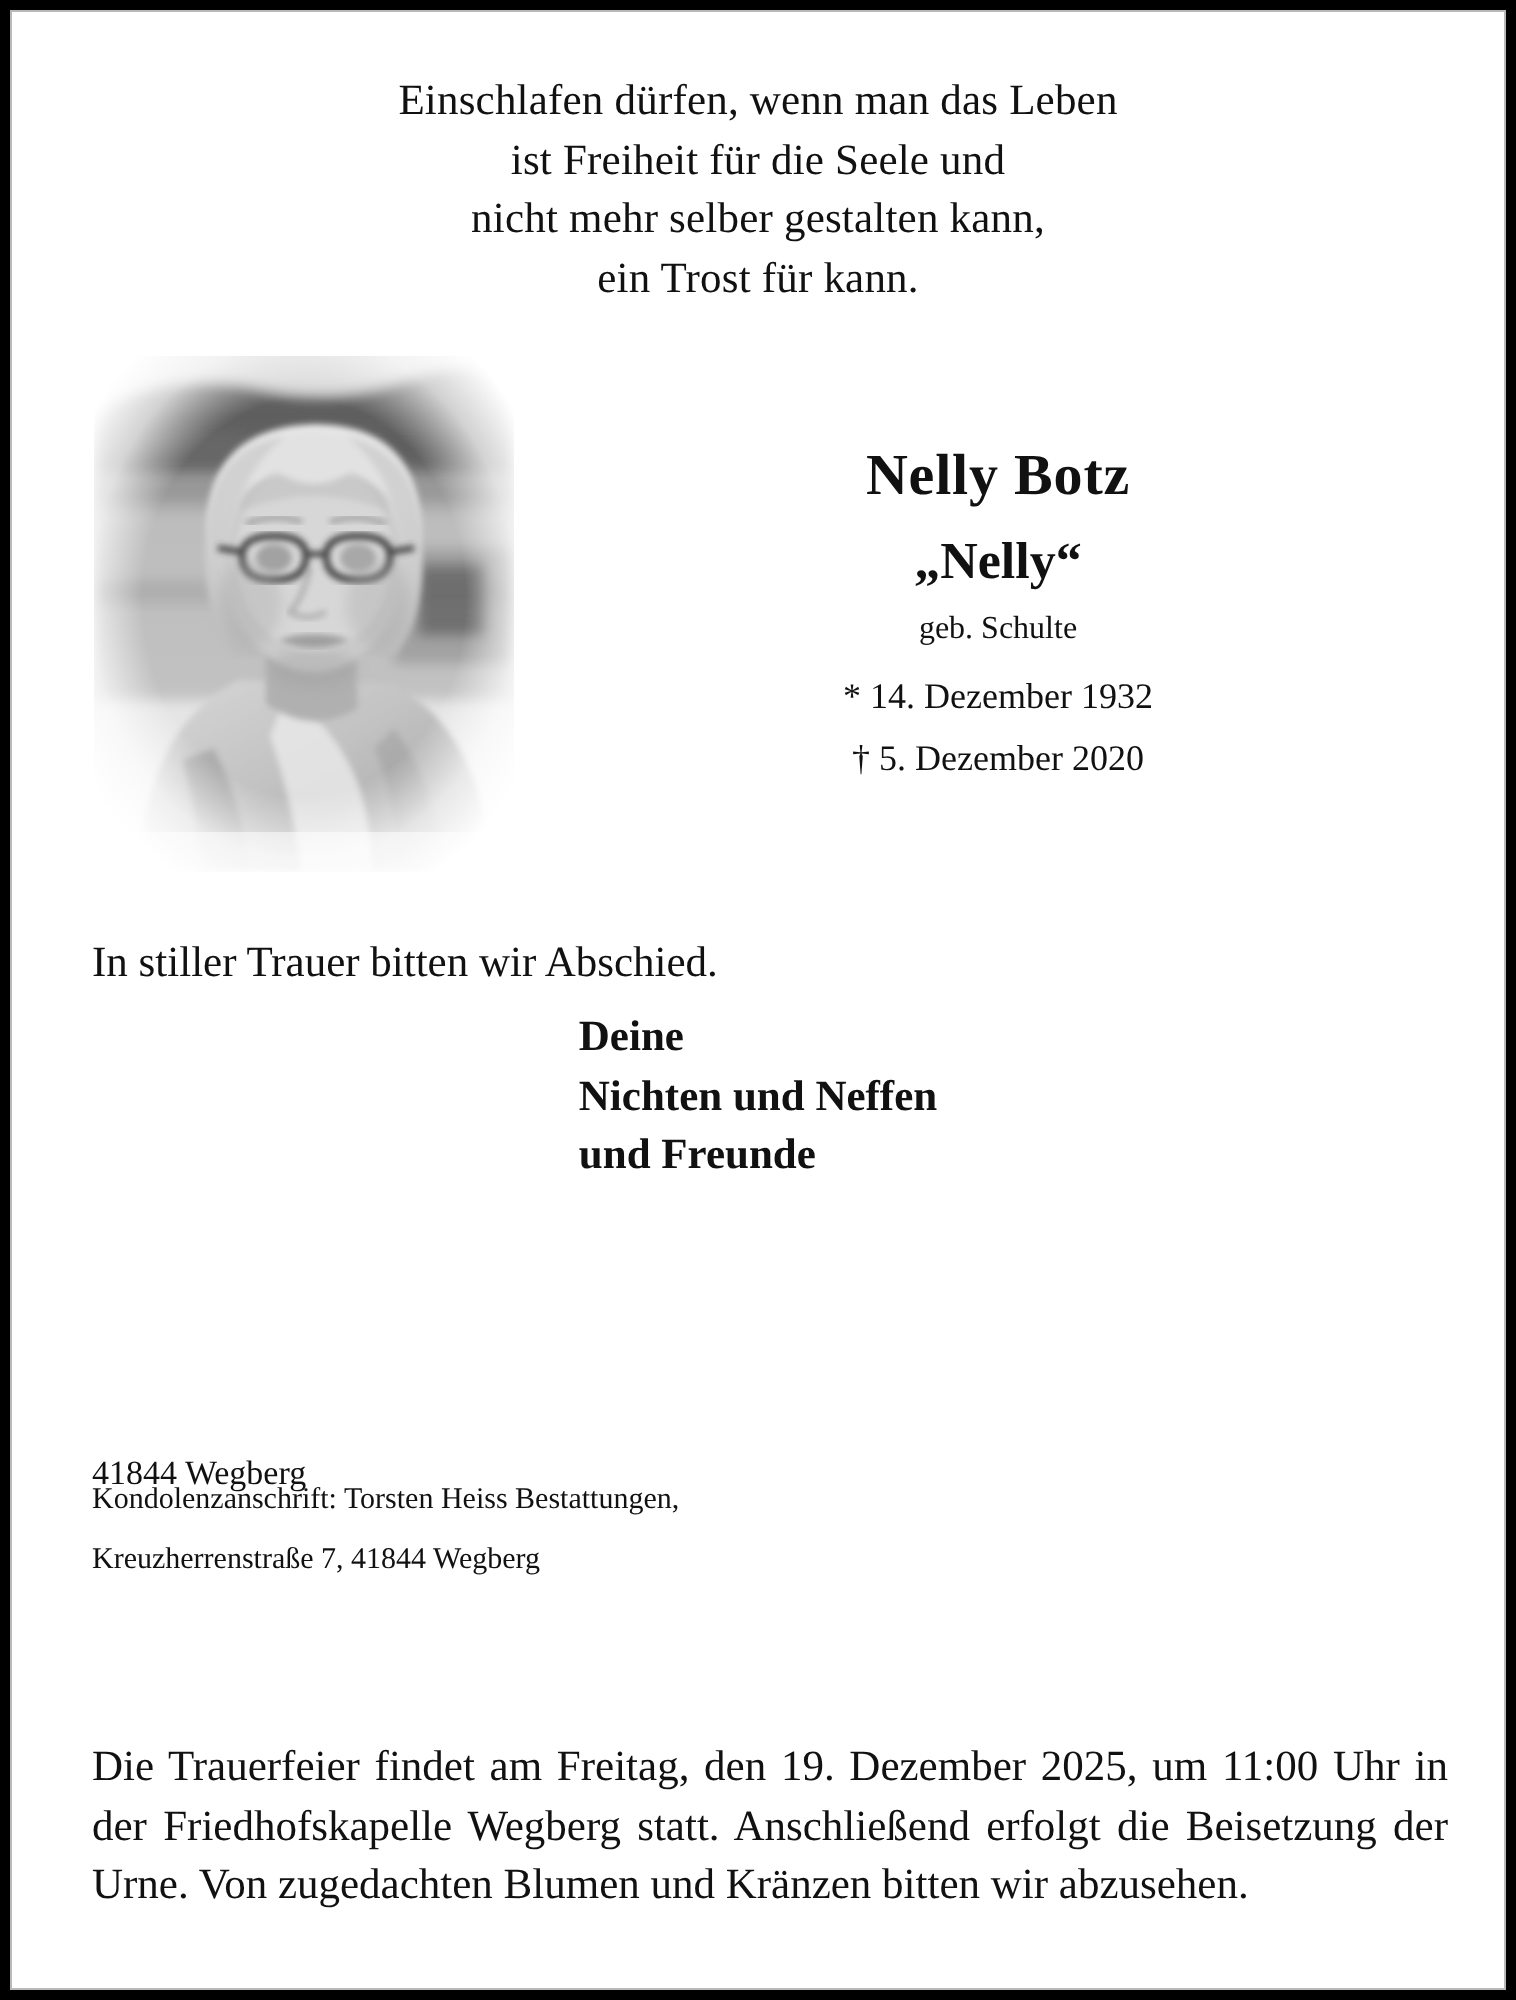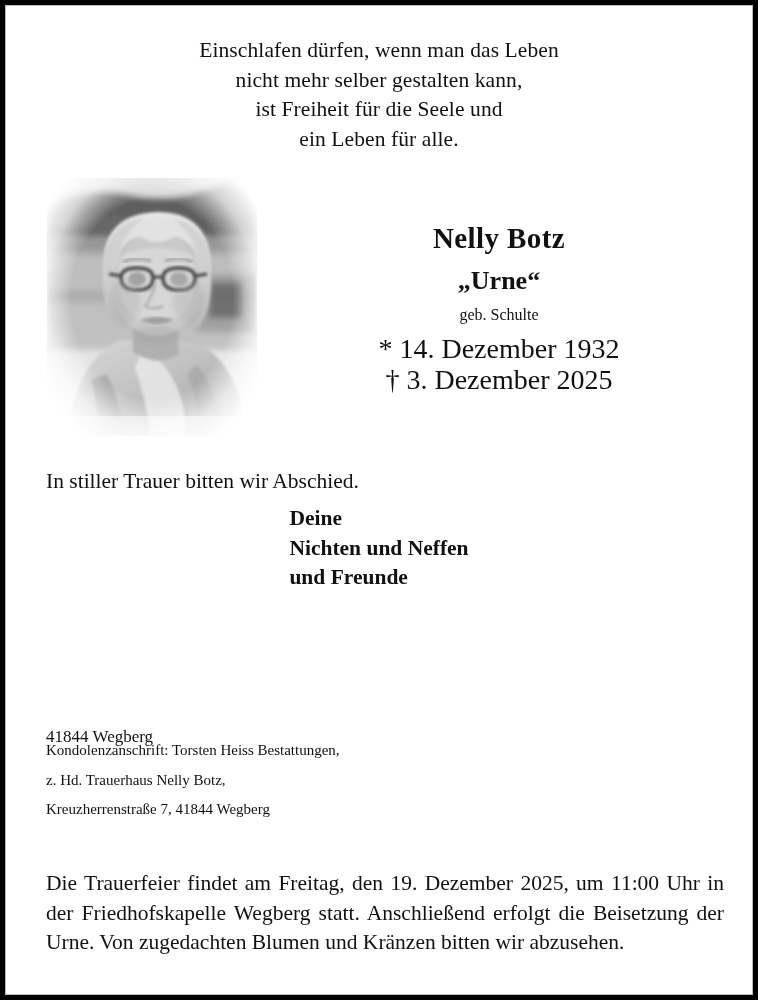--- a/index.html
+++ b/index.html
@@ -100,21 +100,21 @@
     font-weight: bold;
     line-height: 33px;
     margin-top: 1px;
   }
   .maiden-name {
     font-size: 16px;
     line-height: 31px;
     margin-top: 2px;
   }
   .date-line {
-    font-size: 28px;
+    font-size: 18px;
     line-height: 31px;
   }
   .date-line.birth {
     margin-top: 3px;
   }
 
   
   .farewell {
     position: absolute;
     left: 40px;
@@ -181,23 +181,23 @@
 </style>
 </head>
 <body>
 
 <div class="notice-frame">
   <div class="notice-inner">
     <div class="content">
 
       <div class="verse">
         <div>Einschlafen dürfen, wenn man das Leben</div>
+        <div>ist Freiheit für die Seele und</div>
         <div>nicht mehr selber gestalten kann,</div>
-        <div>ist Freiheit für die Seele und</div>
-        <div>ein Leben für alle.</div>
+        <div>ein Trost für kann.</div>
       </div>
 
       <div class="portrait-wrap">
         <div class="portrait">
           <svg width="210" height="258" viewBox="0 0 210 258" xmlns="http://www.w3.org/2000/svg" role="img" aria-label="portrait">
             <defs>
               <radialGradient id="vig" cx="50%" cy="47%" r="62%">
                 <stop offset="0%" stop-color="#ffffff" stop-opacity="0"></stop>
                 <stop offset="62%" stop-color="#ffffff" stop-opacity="0"></stop>
                 <stop offset="82%" stop-color="#ffffff" stop-opacity="0.72"></stop>
@@ -293,41 +293,40 @@
             </g>
 
             <rect x="0" y="0" width="210" height="258" fill="url(#vig)"></rect>
             <rect x="0" y="238" width="210" height="20" fill="#ffffff" opacity="0.55"></rect>
           </svg>
         </div>
       </div>
 
       <div class="name-block">
         <div class="deceased-name">Nelly Botz</div>
-        <div class="nickname">„Urne“</div>
+        <div class="nickname">„Nelly“</div>
         <div class="maiden-name">geb. Schulte</div>
         <div class="date-line birth">* 14. Dezember 1932</div>
-        <div class="date-line death">† 3. Dezember 2025</div>
+        <div class="date-line death">† 5. Dezember 2020</div>
       </div>
 
       <div class="farewell">In stiller Trauer bitten wir Abschied.</div>
 
       <div class="mourners">
         <div class="mourners-inner">
           <div class="indent-0">Deine</div>
           <div class="indent-0">Nichten und Neffen</div>
           <div class="indent-1">und Freunde</div>
         </div>
       </div>
 
       <div class="place">41844 Wegberg</div>
 
       <div class="condolence">
         <div>Kondolenzanschrift: Torsten Heiss Bestattungen,</div>
-        <div>z. Hd. Trauerhaus Nelly Botz,</div>
         <div>Kreuzherrenstraße 7, 41844 Wegberg</div>
       </div>
 
       <div class="service">
         <span>Die Trauerfeier findet am Freitag, den 19. Dezember 2025, um 11:00 Uhr in der Friedhofskapelle Wegberg statt. Anschließend erfolgt die Beisetzung der Urne. Von zugedachten Blumen und Kränzen bitten wir abzusehen.</span>
       </div>
 
     </div>
   </div>
 </div>

